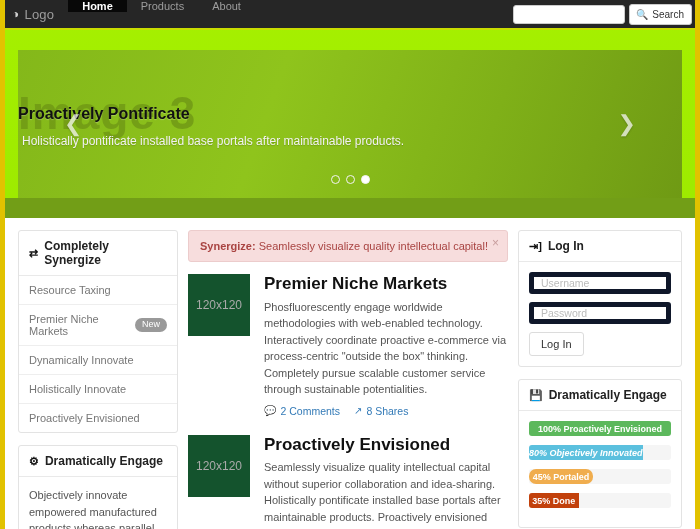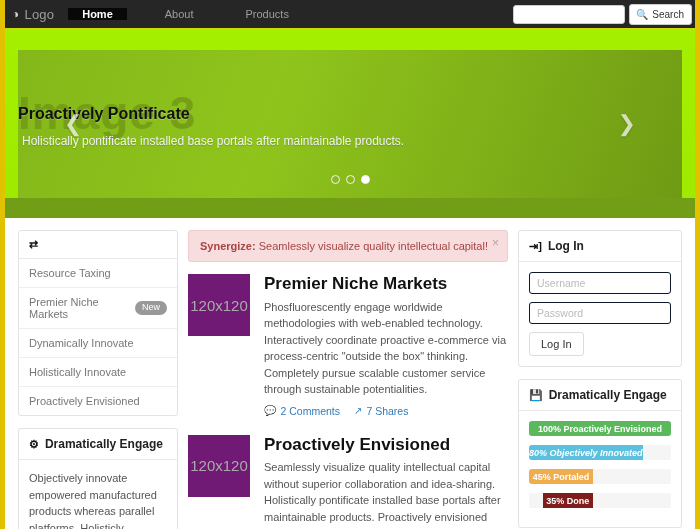--- a/index.html
+++ b/index.html
@@ -24,21 +24,21 @@
     display:flex;align-items:stretch;
     border-bottom:2px solid #c9dd00;
     width:700px;margin-left:-5px;
   }
   .brand{
     display:flex;align-items:center;gap:5px;
     color:#9d9d9d;padding:0 14px 0 12px;font-size:13px;
     letter-spacing:.2px;
   }
   .brand .glyph{font-size:12px;line-height:1;color:#cfcfcf;}
-  .nav-links{display:flex;align-items:center;gap:24px;}
+  .nav-links{display:flex;align-items:flex-start;}
   .nav-link{
     display:flex;align-items:center;padding:0 14px;
     color:#9d9d9d;font-size:11px;text-decoration:none;cursor:pointer;
   }
   .nav-link.active{background:#080808;color:#fff;font-weight:bold;}
   .caret{
     display:inline-block;margin-left:5px;width:0;height:0;
     border-left:3px solid transparent;border-right:3px solid transparent;
     border-top:4px solid #9d9d9d;
   }
@@ -148,38 +148,38 @@
   }
   .alert b{font-weight:bold;}
   .alert .x{
     position:absolute;right:8px;top:6px;color:#c89e9e;
     font-size:12px;cursor:pointer;line-height:1;
   }
 
   
   .article{display:flex;gap:14px;margin-bottom:18px;}
   .thumb{
-    width:62px;height:62px;flex:0 0 62px;background:#701a75;
+    width:62px;height:62px;flex:0 0 62px;background:#14532d;
     display:flex;align-items:center;justify-content:center;
-    color:#aaa;font-size:15px;
+    color:#aaa;font-size:12px;
   }
   .article-body{flex:1 1 auto;min-width:0;}
   .article-title{
     margin:0 0 5px 0;font-size:17px;font-weight:bold;color:#111;
     line-height:1.15;
   }
   .article-text{margin:0 0 7px 0;font-size:11px;line-height:1.5;color:#555;}
   .meta{display:flex;gap:14px;font-size:10.5px;color:#337ab7;}
   .meta span{display:inline-flex;align-items:center;gap:4px;cursor:pointer;}
   .meta .mi{font-size:10px;}
 
   
   .field{
     display:block;width:100%;height:22px;box-sizing:border-box;
-    border:1px solid #0f172a;border-radius:3px;background:#fff;
+    border:5px solid #0f172a;border-radius:3px;background:#fff;
     font-size:10.5px;color:#444;padding:0 7px;margin-bottom:8px;
     font-family:"Liberation Sans", sans-serif;outline:none;
   }
   .field::placeholder{color:#bbb;}
 
   
   .progress{
     height:15px;background:#f5f5f5;border-radius:3px;overflow:hidden;
     margin-bottom:9px;
   }
@@ -197,24 +197,24 @@
   <div class="navbar">
     <div class="brand">
       <span class="glyph">◑</span>
       <span>Logo</span>
     </div>
     <div class="nav-links">
       <div class="nav-link active">
         <span>Home</span>
       </div>
       <div class="nav-link">
+        <span>Products</span>
+      </div>
+      <div class="nav-link">
         <span>About</span>
-      </div>
-      <div class="nav-link">
-        <span>Products</span>
       </div>
     </div>
     <div class="nav-search">
       <input class="search-input" type="text" placeholder="" style="">
       <div class="search-btn">
         <span class="mg">🔍</span>
         <span>Search</span>
       </div>
     </div>
   </div>
@@ -237,20 +237,21 @@
   </div>
   <div class="carousel-bottom"></div>
 
   <div class="content">
 
     <div class="col-left">
 
       <div class="panel">
         <div class="panel-head">
           <span class="ic">⇄</span>
+          <span>Completely Synergize</span>
         </div>
         <div class="list-item">
           <span>Resource Taxing</span>
         </div>
         <div class="list-item">
           <span>Premier Niche Markets</span>
           <span class="badge-new">New</span>
         </div>
         <div class="list-item">
           <span>Dynamically Innovate</span>
@@ -288,21 +289,21 @@
         <div class="article-body">
           <h2 class="article-title">Premier Niche Markets</h2>
           <p class="article-text">Phosfluorescently engage worldwide methodologies with web-enabled technology. Interactively coordinate proactive e-commerce via process-centric "outside the box" thinking. Completely pursue scalable customer service through sustainable potentialities.</p>
           <div class="meta">
             <span>
               <span class="mi">💬</span>
               <span>2 Comments</span>
             </span>
             <span>
               <span class="mi">↗</span>
-              <span>7 Shares</span>
+              <span>8 Shares</span>
             </span>
           </div>
         </div>
       </div>
 
       <div class="article">
         <div class="thumb">120x120</div>
         <div class="article-body">
           <h2 class="article-title">Proactively Envisioned</h2>
           <p class="article-text">Seamlessly visualize quality intellectual capital without superior collaboration and idea-sharing. Holistically pontificate installed base portals after maintainable products. Proactively envisioned multimedia based expertise and cross-media growth strategies.</p>
@@ -332,23 +333,23 @@
           <span>Dramatically Engage</span>
         </div>
         <div class="panel-body">
           <div class="progress">
             <div class="bar" style="width: 100%; background: rgb(92, 184, 92);">100% Proactively Envisioned</div>
           </div>
           <div class="progress">
             <div class="bar" style="width: 80%; background: rgb(91, 192, 222); font-style: italic;">80% Objectively Innovated</div>
           </div>
           <div class="progress">
-            <div class="bar" style="width: 45%; background: rgb(240, 173, 78);">45% Portaled</div>
+            <div class="bar" style="width: 45%; background: rgb(240, 173, 78); border-radius: 7px;">45% Portaled</div>
           </div>
           <div class="progress">
-            <div class="bar" style="width: 35%; background: #7f1d1d; margin-left: 14px;">35% Done</div>
+            <div class="bar" style="width: 35%; background: #c2410c;">35% Done</div>
           </div>
         </div>
       </div>
 
     </div>
   </div>
 </div>
 
 </body></html>

